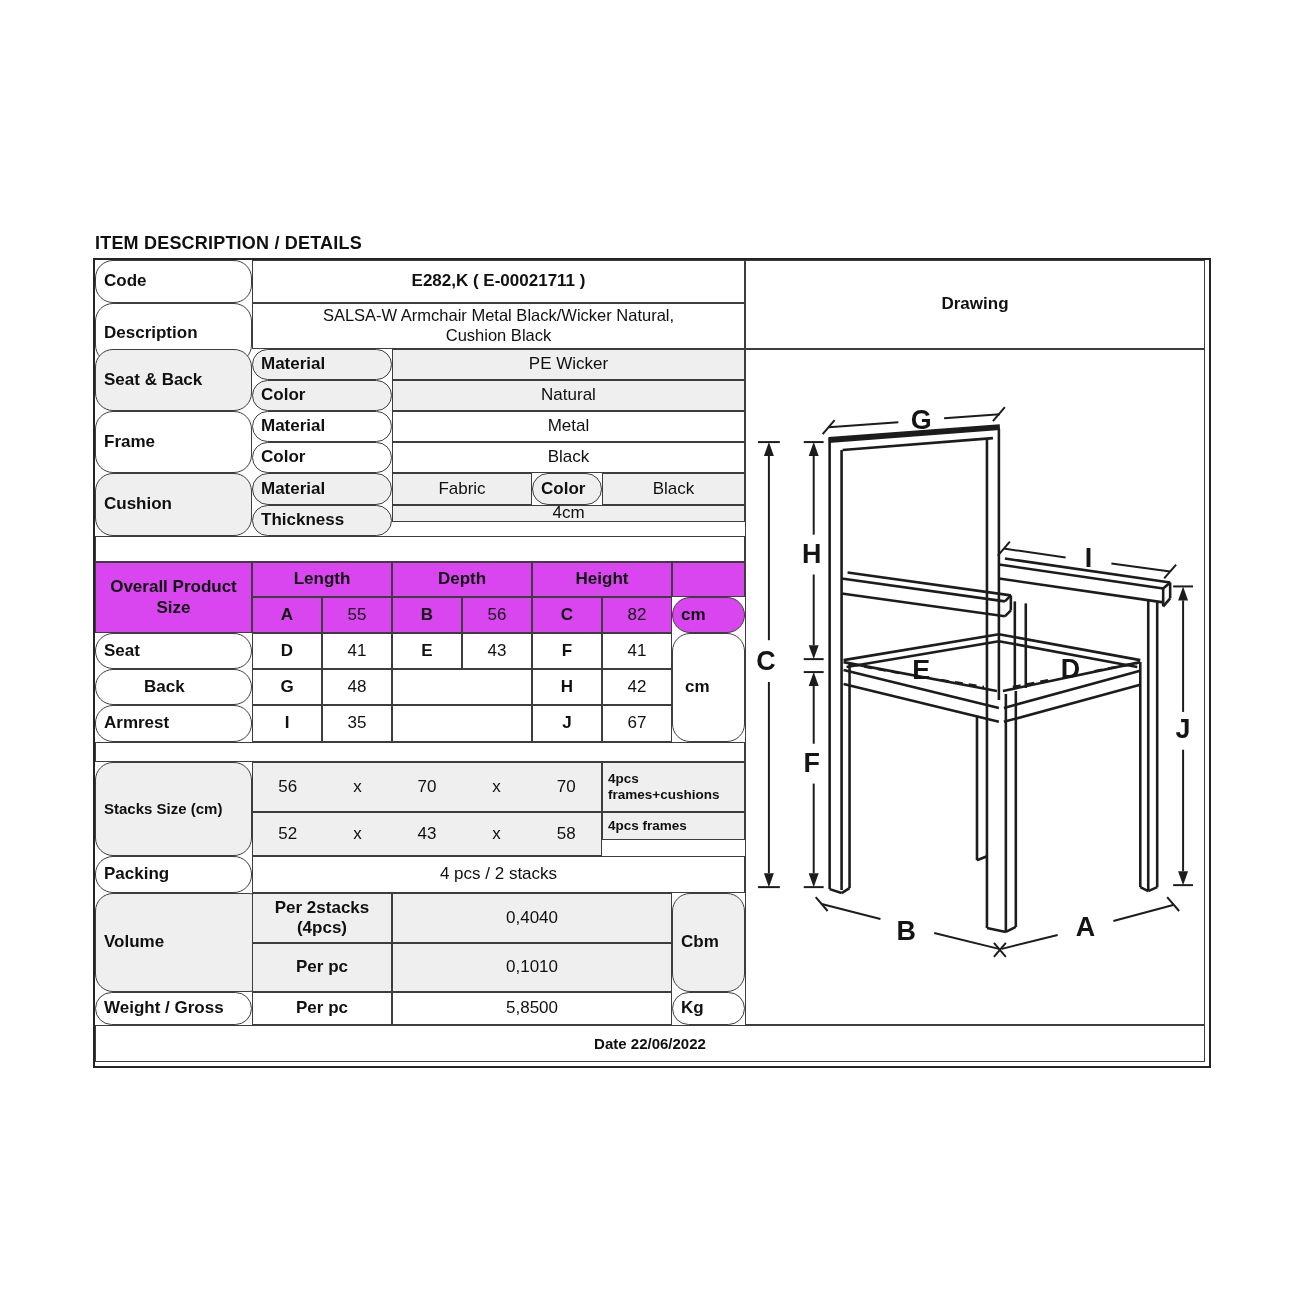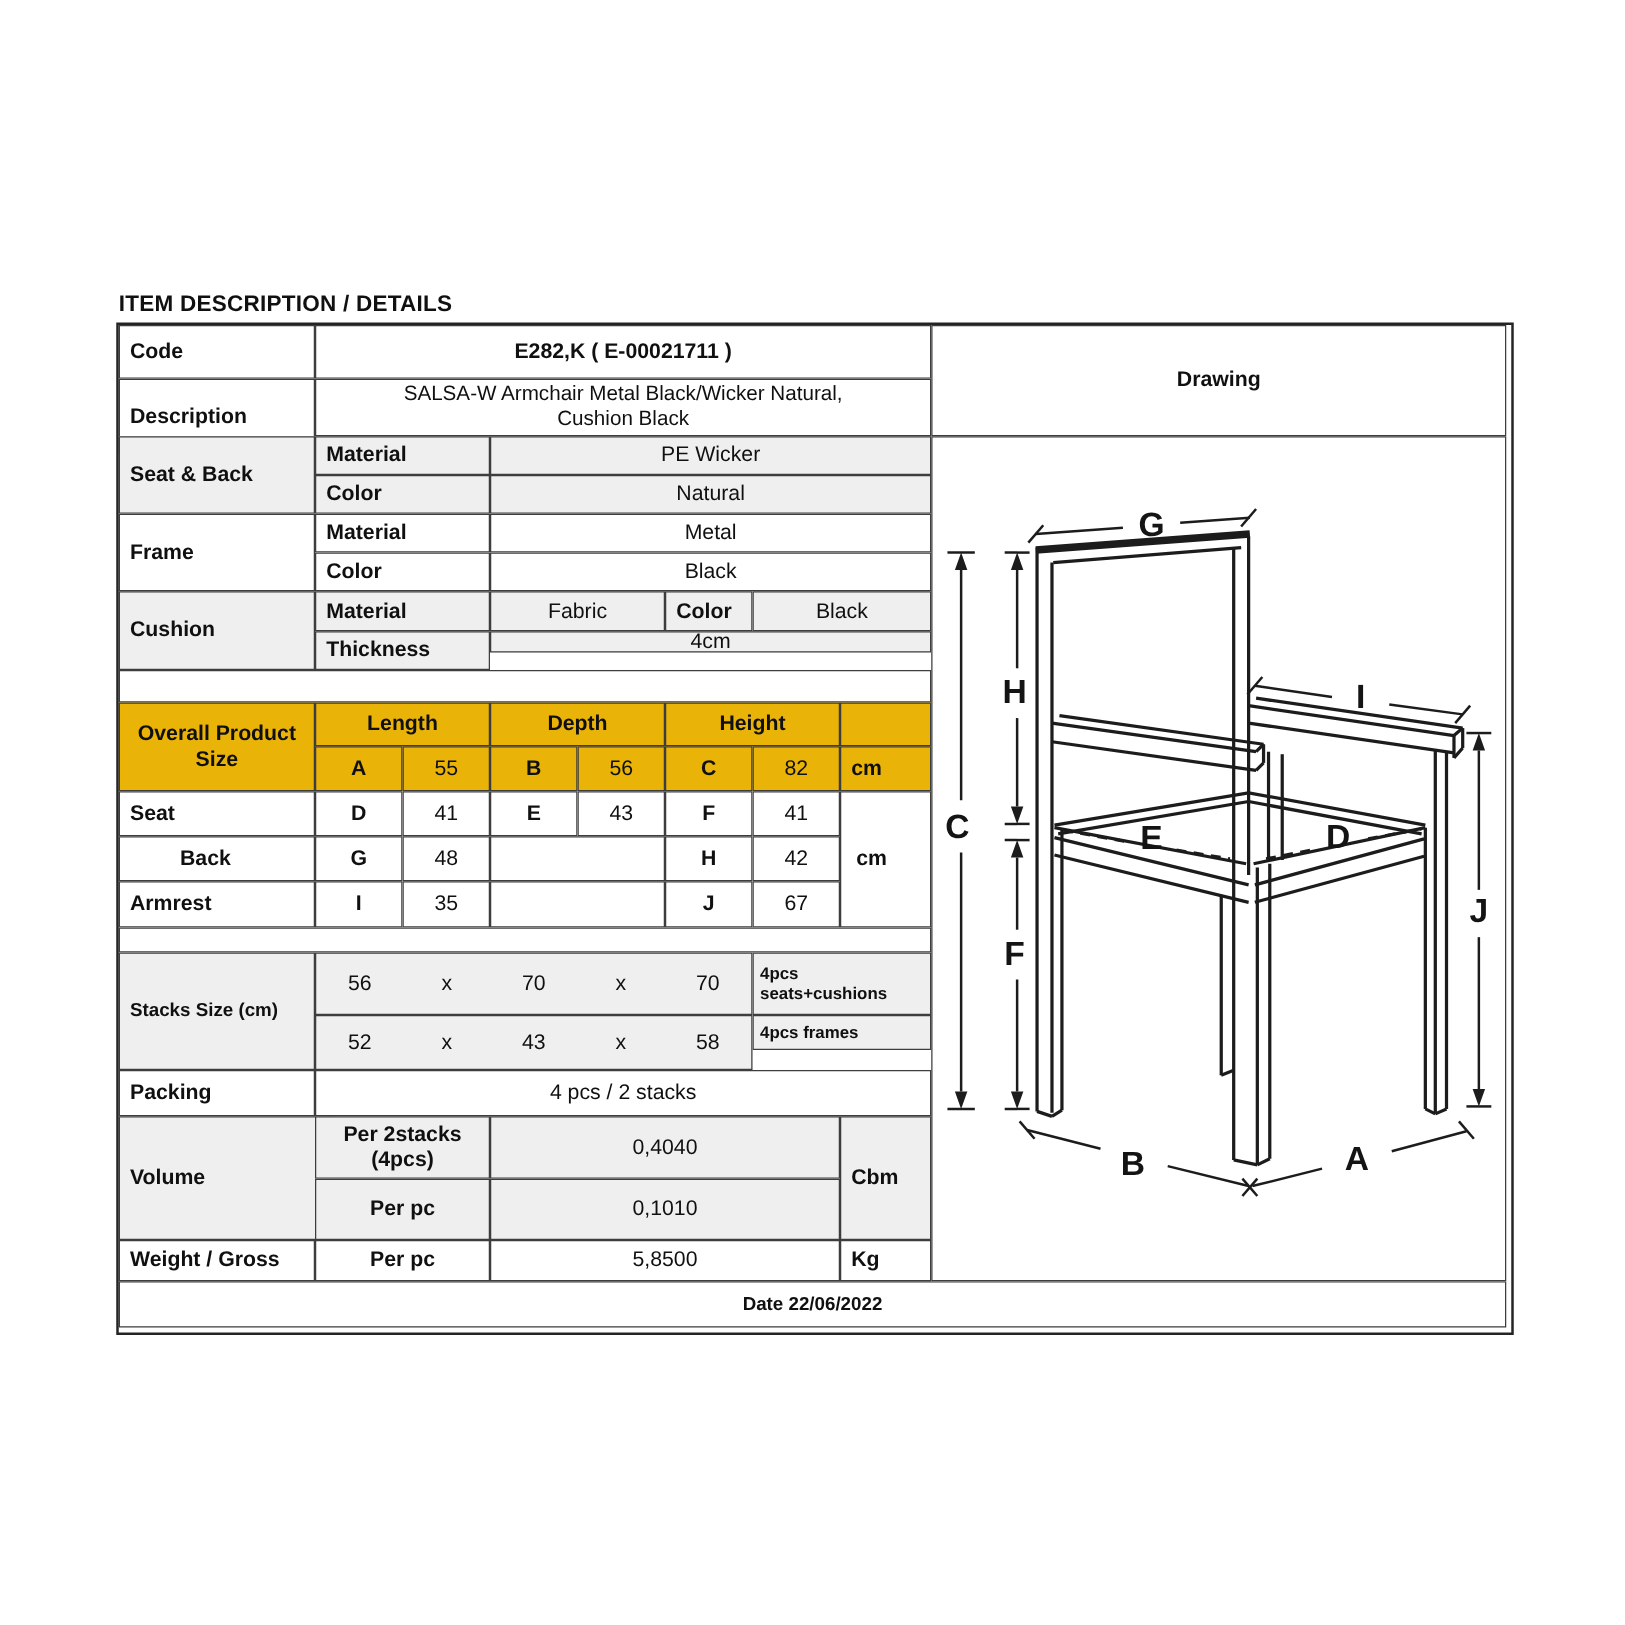--- a/index.html
+++ b/index.html
@@ -1,22 +1,22 @@
 <!DOCTYPE html>
 <html><head>
 <meta charset="utf-8">
 <style>
   html,body{margin:0;padding:0;background:#ffffff;}
   body{width:1300px;height:1300px;position:relative;font-family:"Liberation Sans",sans-serif;color:#101010;overflow:hidden;}
   .title{position:absolute;left:95px;top:233px;width:1110px;text-align:left;font-weight:700;font-size:18px;letter-spacing:.2px;}
   .cell{position:absolute;box-sizing:border-box;border:1px solid #3d3d3d;background:#ffffff;display:flex;align-items:center;justify-content:center;font-size:17px;line-height:1.2;text-align:center;}
   .b{font-weight:700;}
-  .lft{justify-content:flex-start;text-align:center;padding-left:8px;}
+  .lft{justify-content:flex-start;text-align:center;padding-left:8px;border-radius:18px;}
   .gray{background:#efefef;}
-  .yellow{background:#eab308;}
+  .yellow{background:#d946ef;}
   .sm{font-size:15px;}
   .note{font-size:13.5px;line-height:1.18;flex-direction:column;align-items:flex-start;justify-content:center;padding-left:5px;font-weight:700;text-align:left;}
   .spread{padding:0;}
   .spread span{flex:1;text-align:center;}
   .frame{position:absolute;left:93px;top:258px;width:1114px;height:806px;border:2px solid #242424;pointer-events:none;background:transparent;}
   .drawbody{padding:0;overflow:hidden;}
   svg{display:block;}
   svg text{font-family:"Liberation Sans",sans-serif;font-weight:700;font-size:27px;fill:#141414;}
 </style>
 </head>
@@ -97,21 +97,21 @@
 <div class="cell b lft gray sm" style="left:95px;top:762px;width:157px;height:94px;">Stacks Size (cm)</div>
 <div class="cell gray spread" style="left:252px;top:762px;width:350px;height:50px;">
   <span>56</span>
   <span>x</span>
   <span>70</span>
   <span>x</span>
   <span>70</span>
 </div>
 <div class="cell gray note" style="left:602px;top:762px;width:143px;height:50px;">
   <div>4pcs</div>
-  <div>seats+cushions</div>
+  <div>frames+cushions</div>
 </div>
 <div class="cell gray spread" style="left:252px;top:812px;width:350px;height:44px;">
   <span>52</span>
   <span>x</span>
   <span>43</span>
   <span>x</span>
   <span>58</span>
 </div>
 <div class="cell gray note" style="left:602px;top:812px;width:143px;height:28px;">4pcs frames</div>
 

